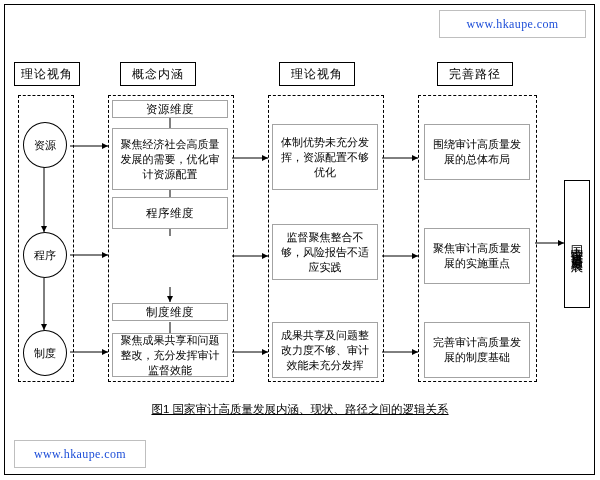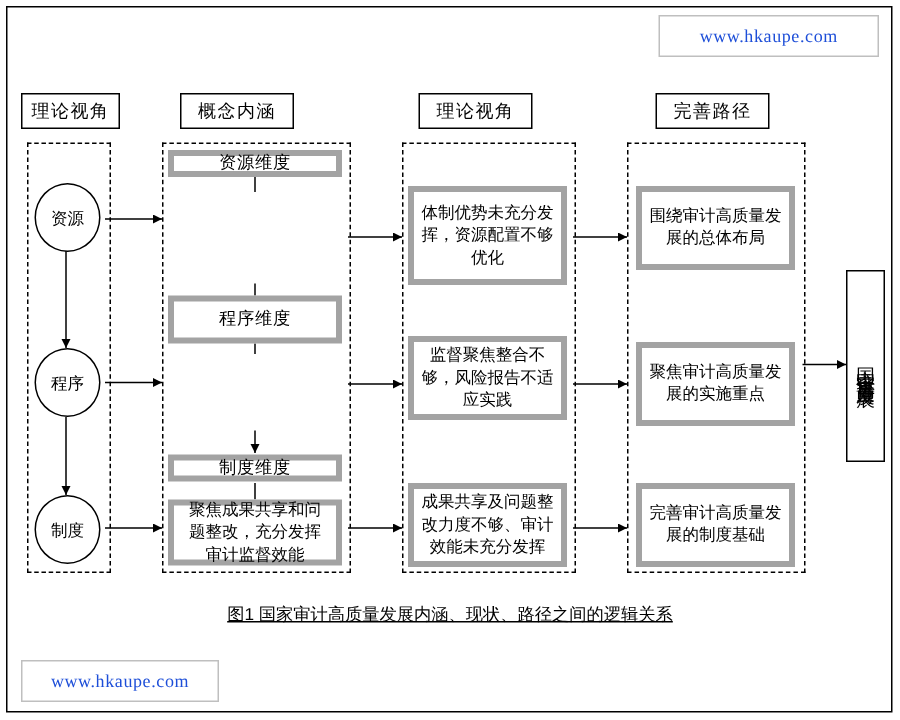--- a/index.html
+++ b/index.html
@@ -70,21 +70,21 @@
   
   .dashed {
     position: absolute;
     border: 1px dashed #000;
     background: transparent;
   }
 
   
   .node {
     position: absolute;
-    border: 4px solid #a3a3a3;
+    border: 1px solid #a3a3a3;
     background: #ffffff;
     box-sizing: border-box;
     font-size: 11px;
     line-height: 15px;
     color: #000;
     padding: 4px 5px;
     display: flex;
     align-items: center;
     justify-content: center;
     text-align: center;
@@ -209,20 +209,23 @@
   <div class="ellipse" style="left:23px; top:232px; width:44px; height:46px;">
     <span>程序</span>
   </div>
   <div class="ellipse" style="left:23px; top:330px; width:44px; height:46px;">
     <span>制度</span>
   </div>
 
   <div class="node small-head" style="left:112px; top:100px; width:116px; height:18px;">
     <span>资源维度</span>
   </div>
+  <div class="node" style="left:112px; top:128px; width:116px; height:62px;">
+    <span>聚焦经济社会高质量发展的需要，优化审计资源配置</span>
+  </div>
 
   <div class="node small-head" style="left:112px; top:197px; width:116px; height:32px;">
     <span>程序维度</span>
   </div>
 
   <div class="node small-head" style="left:112px; top:303px; width:116px; height:18px;">
     <span>制度维度</span>
   </div>
   <div class="node" style="left:112px; top:333px; width:116px; height:44px;">
     <span>聚焦成果共享和问题整改，充分发挥审计监督效能</span>

